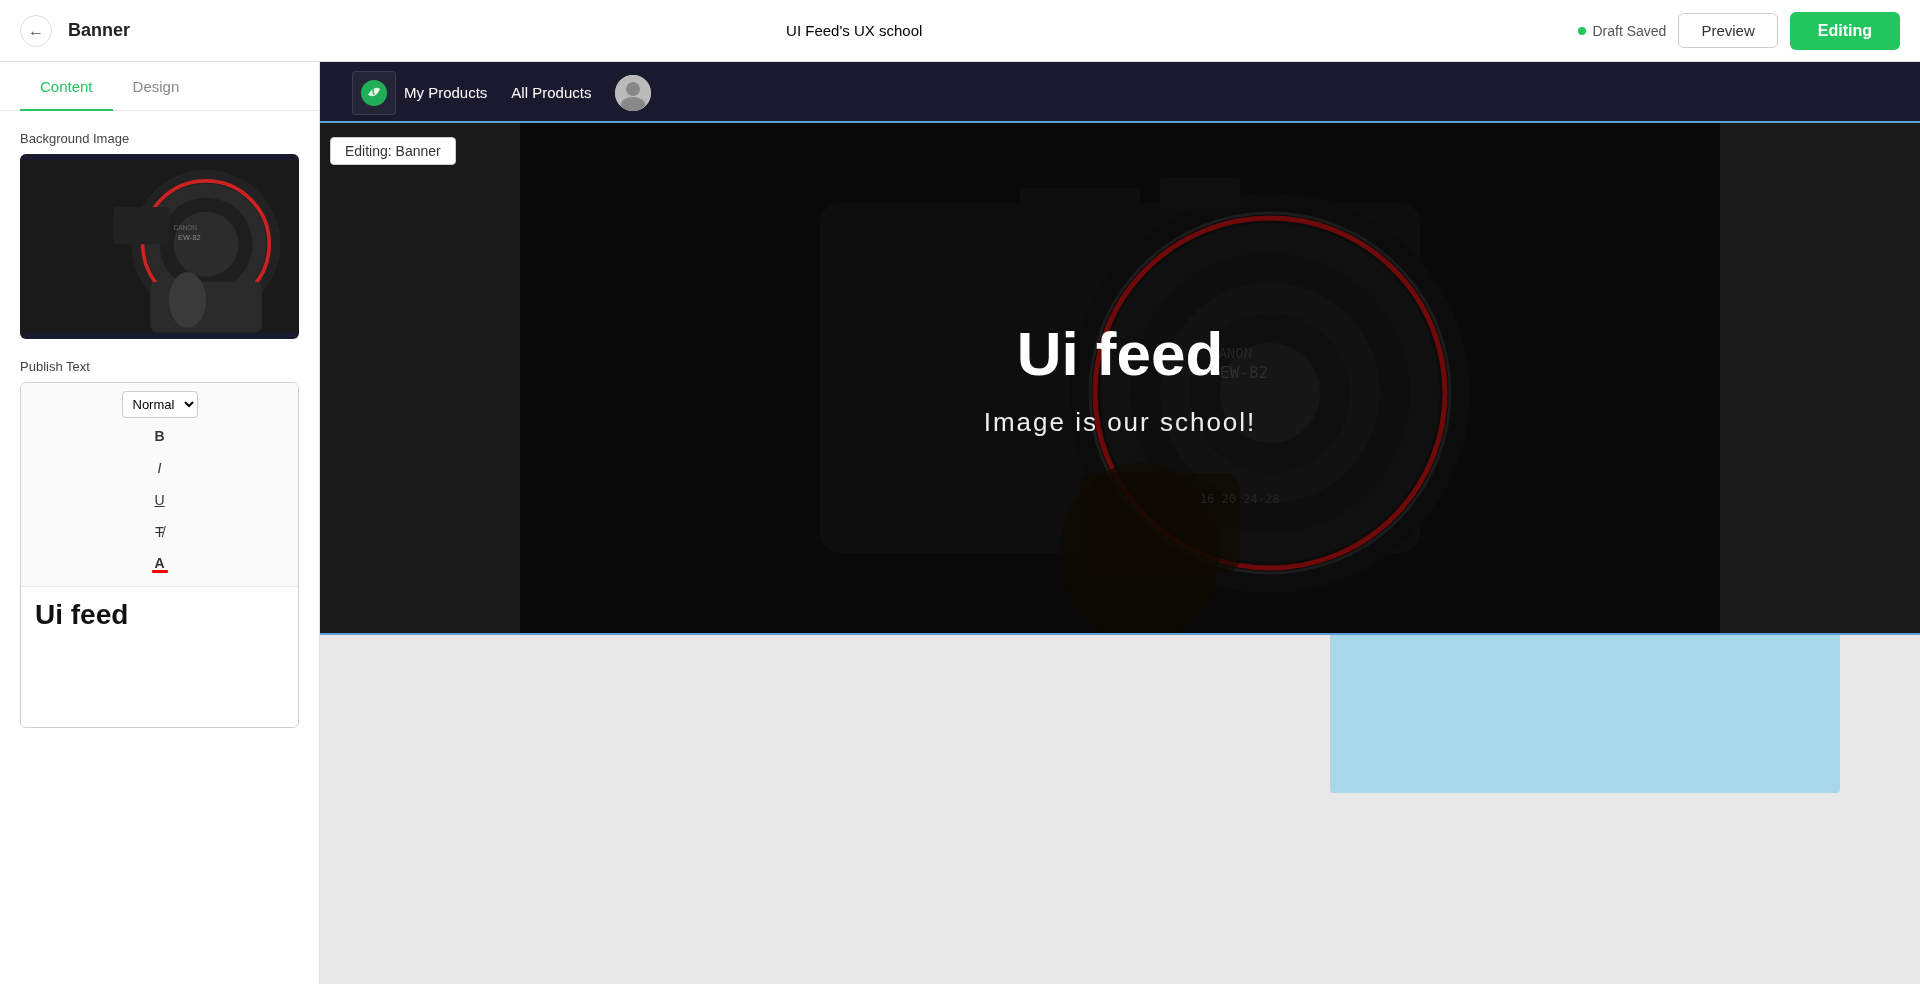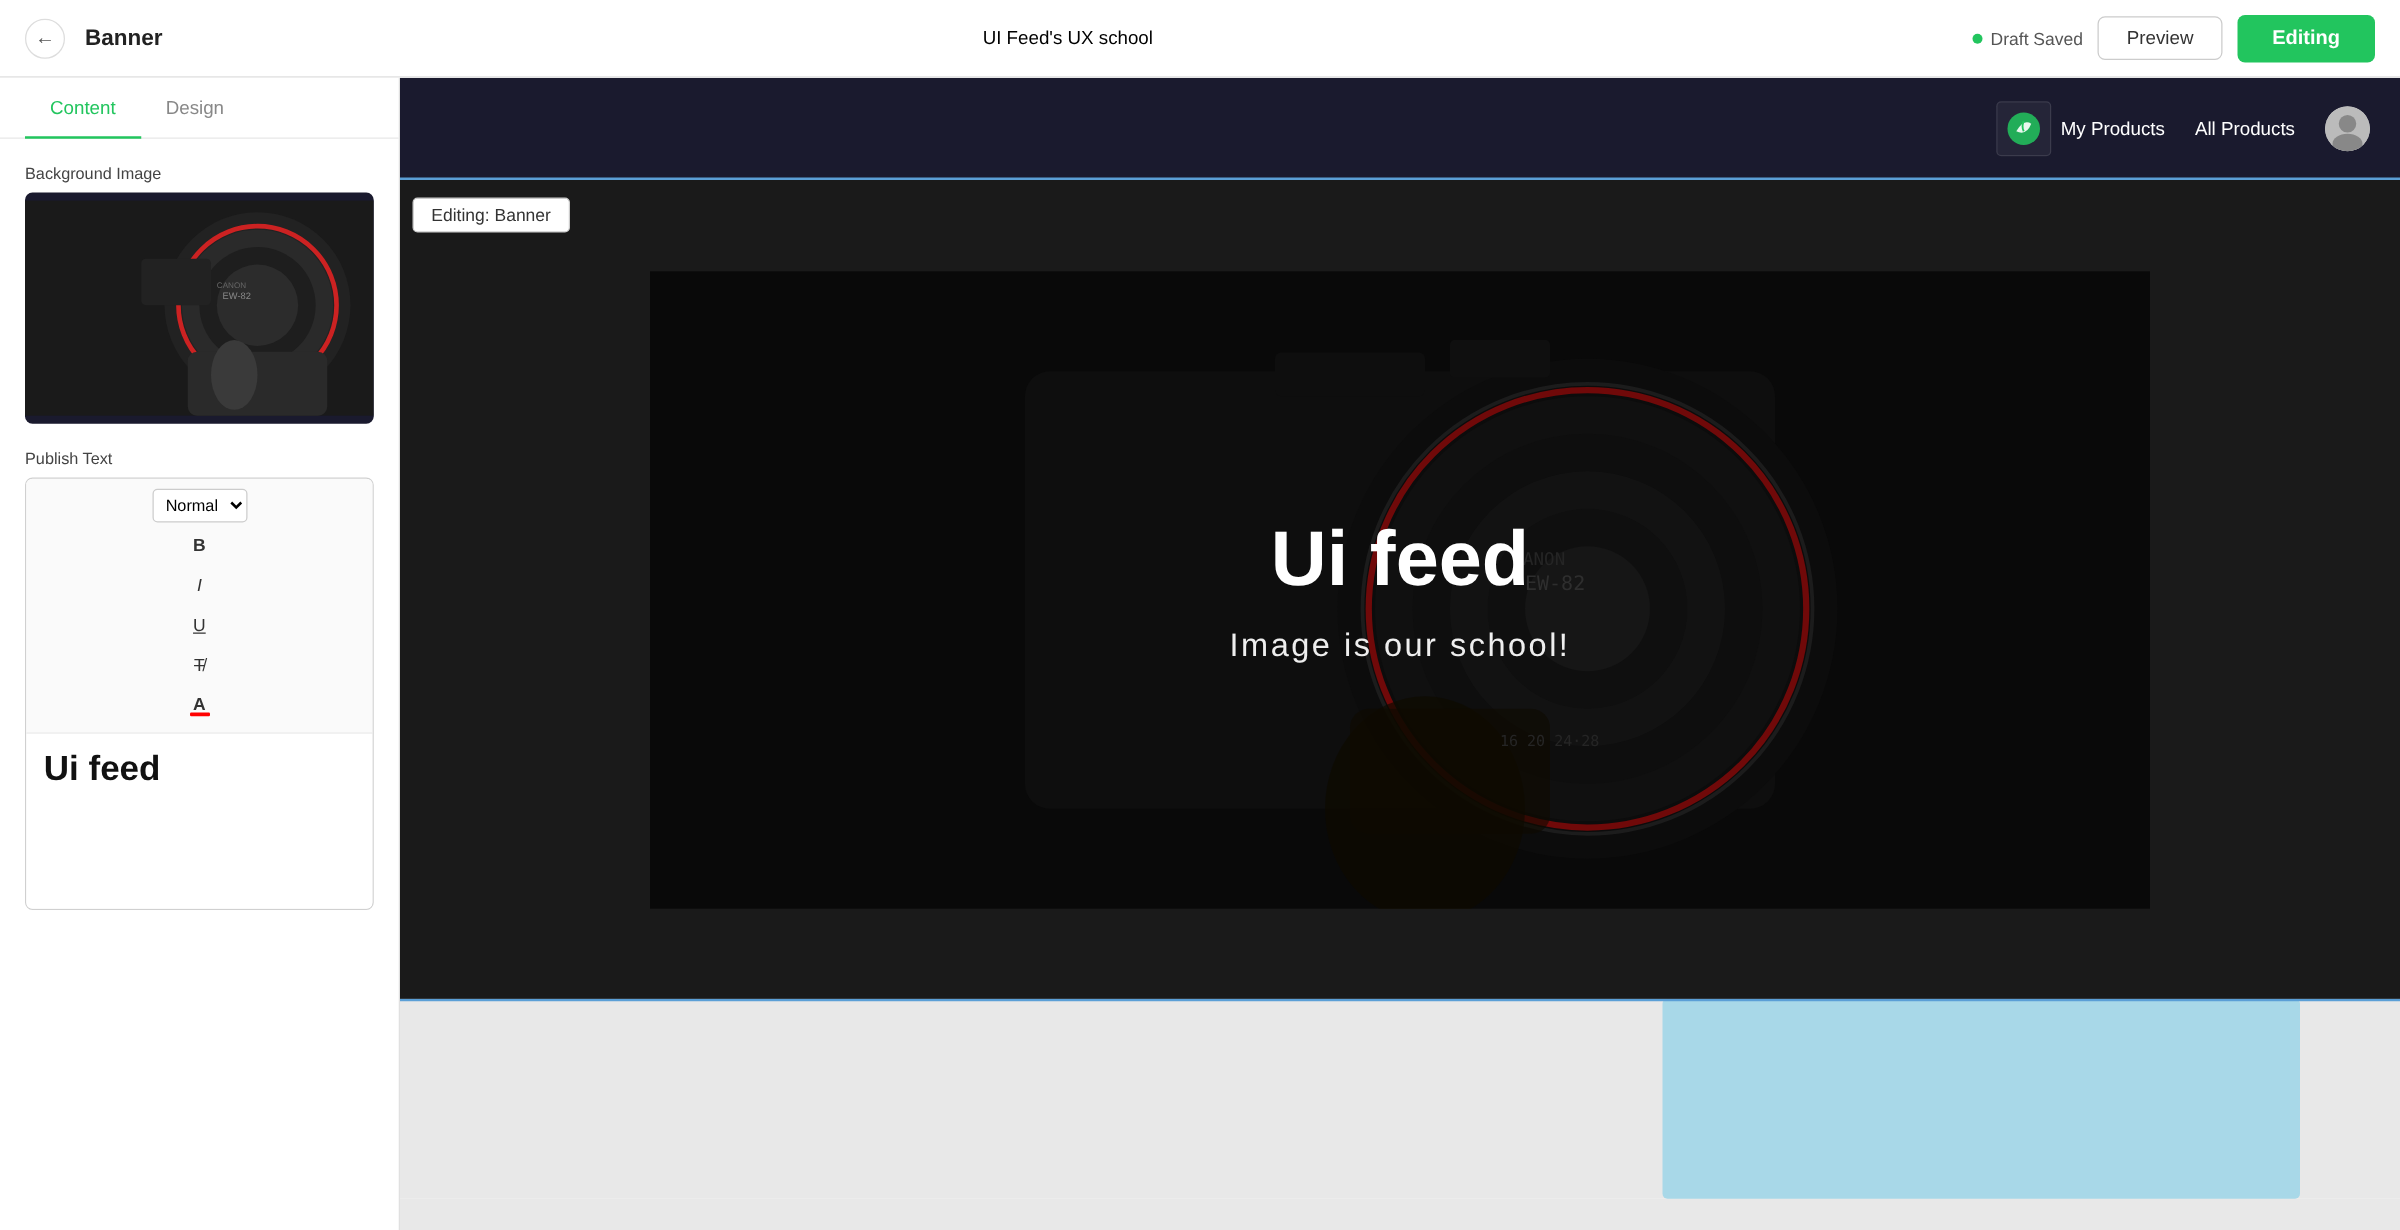--- a/index.html
+++ b/index.html
@@ -82,33 +82,33 @@
     }
 
     
     .canvas-area { flex: 1; display: flex; flex-direction: column; overflow-y: auto; background: #e8e8e8; }
 
     
     .website-preview { background: #fff; }
 
     
     .website-nav {
-      background: #1a1a2e; height: 82px; display: flex; align-items: center;
-      justify-content: flex-end; padding: 0 24px;
+      background: #1a1a2e; height: 61px; display: flex; align-items: center;
+      justify-content: flex-start; padding: 0 24px;
     }
     .nav-logo-area { width: 60px; height: 44px; display: flex; align-items: center; justify-content: center; }
     .nav-logo-icon { width: 44px; height: 44px; background: rgba(255,255,255,0.05); border: 1px solid rgba(255,255,255,0.1); border-radius: 4px; display: flex; align-items: center; justify-content: center; }
     .nav-right { display: flex; align-items: center; gap: 24px; }
     .nav-link { color: #fff; font-size: 15px; font-weight: 500; cursor: pointer; text-decoration: none; }
     .avatar { width: 36px; height: 36px; border-radius: 50%; background: #ccc; overflow: hidden; display: flex; align-items: center; justify-content: center; }
 
     
     .banner-section {
       position: relative; overflow: hidden;
-      height: 655px;
+      height: 510px;
       background: #111; outline: 2px solid #5b9fd6;
     }
     .banner-bg {
       position: absolute; inset: 0; background: #1a1a1a;
       display: flex; align-items: center; justify-content: center;
     }
     .banner-content {
       position: absolute; inset: 0; display: flex; flex-direction: column;
       align-items: center; justify-content: center; z-index: 2;
     }

